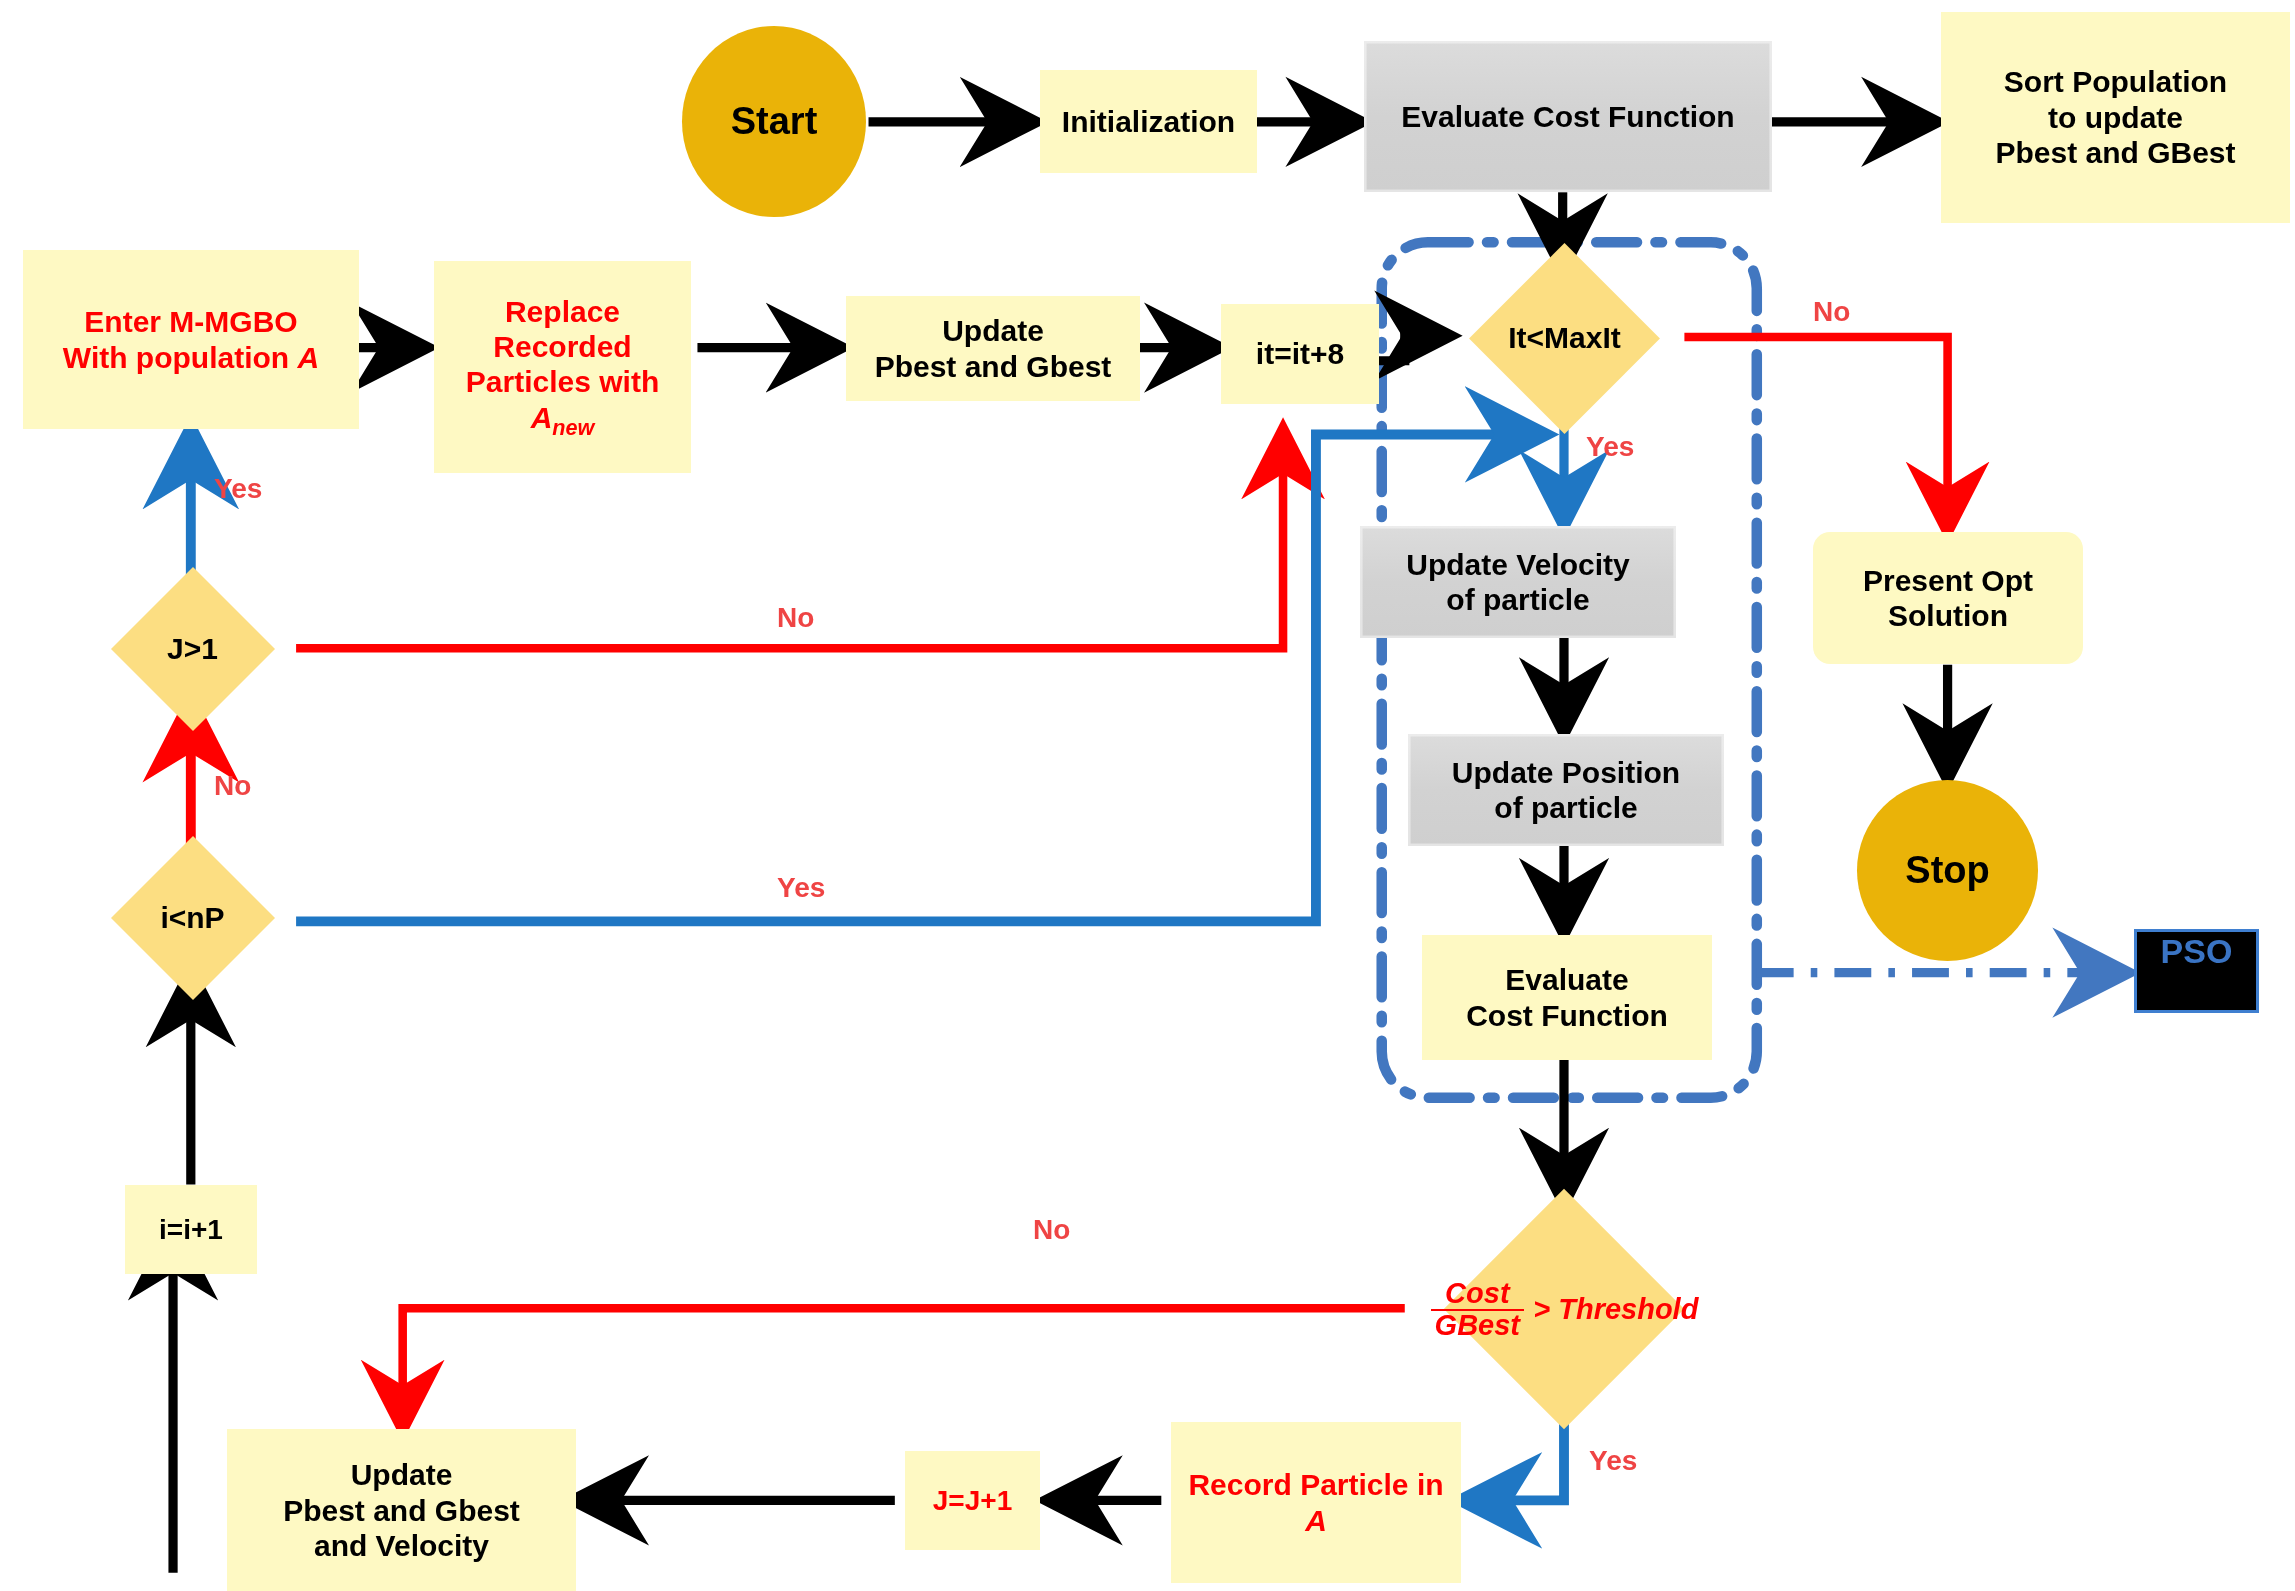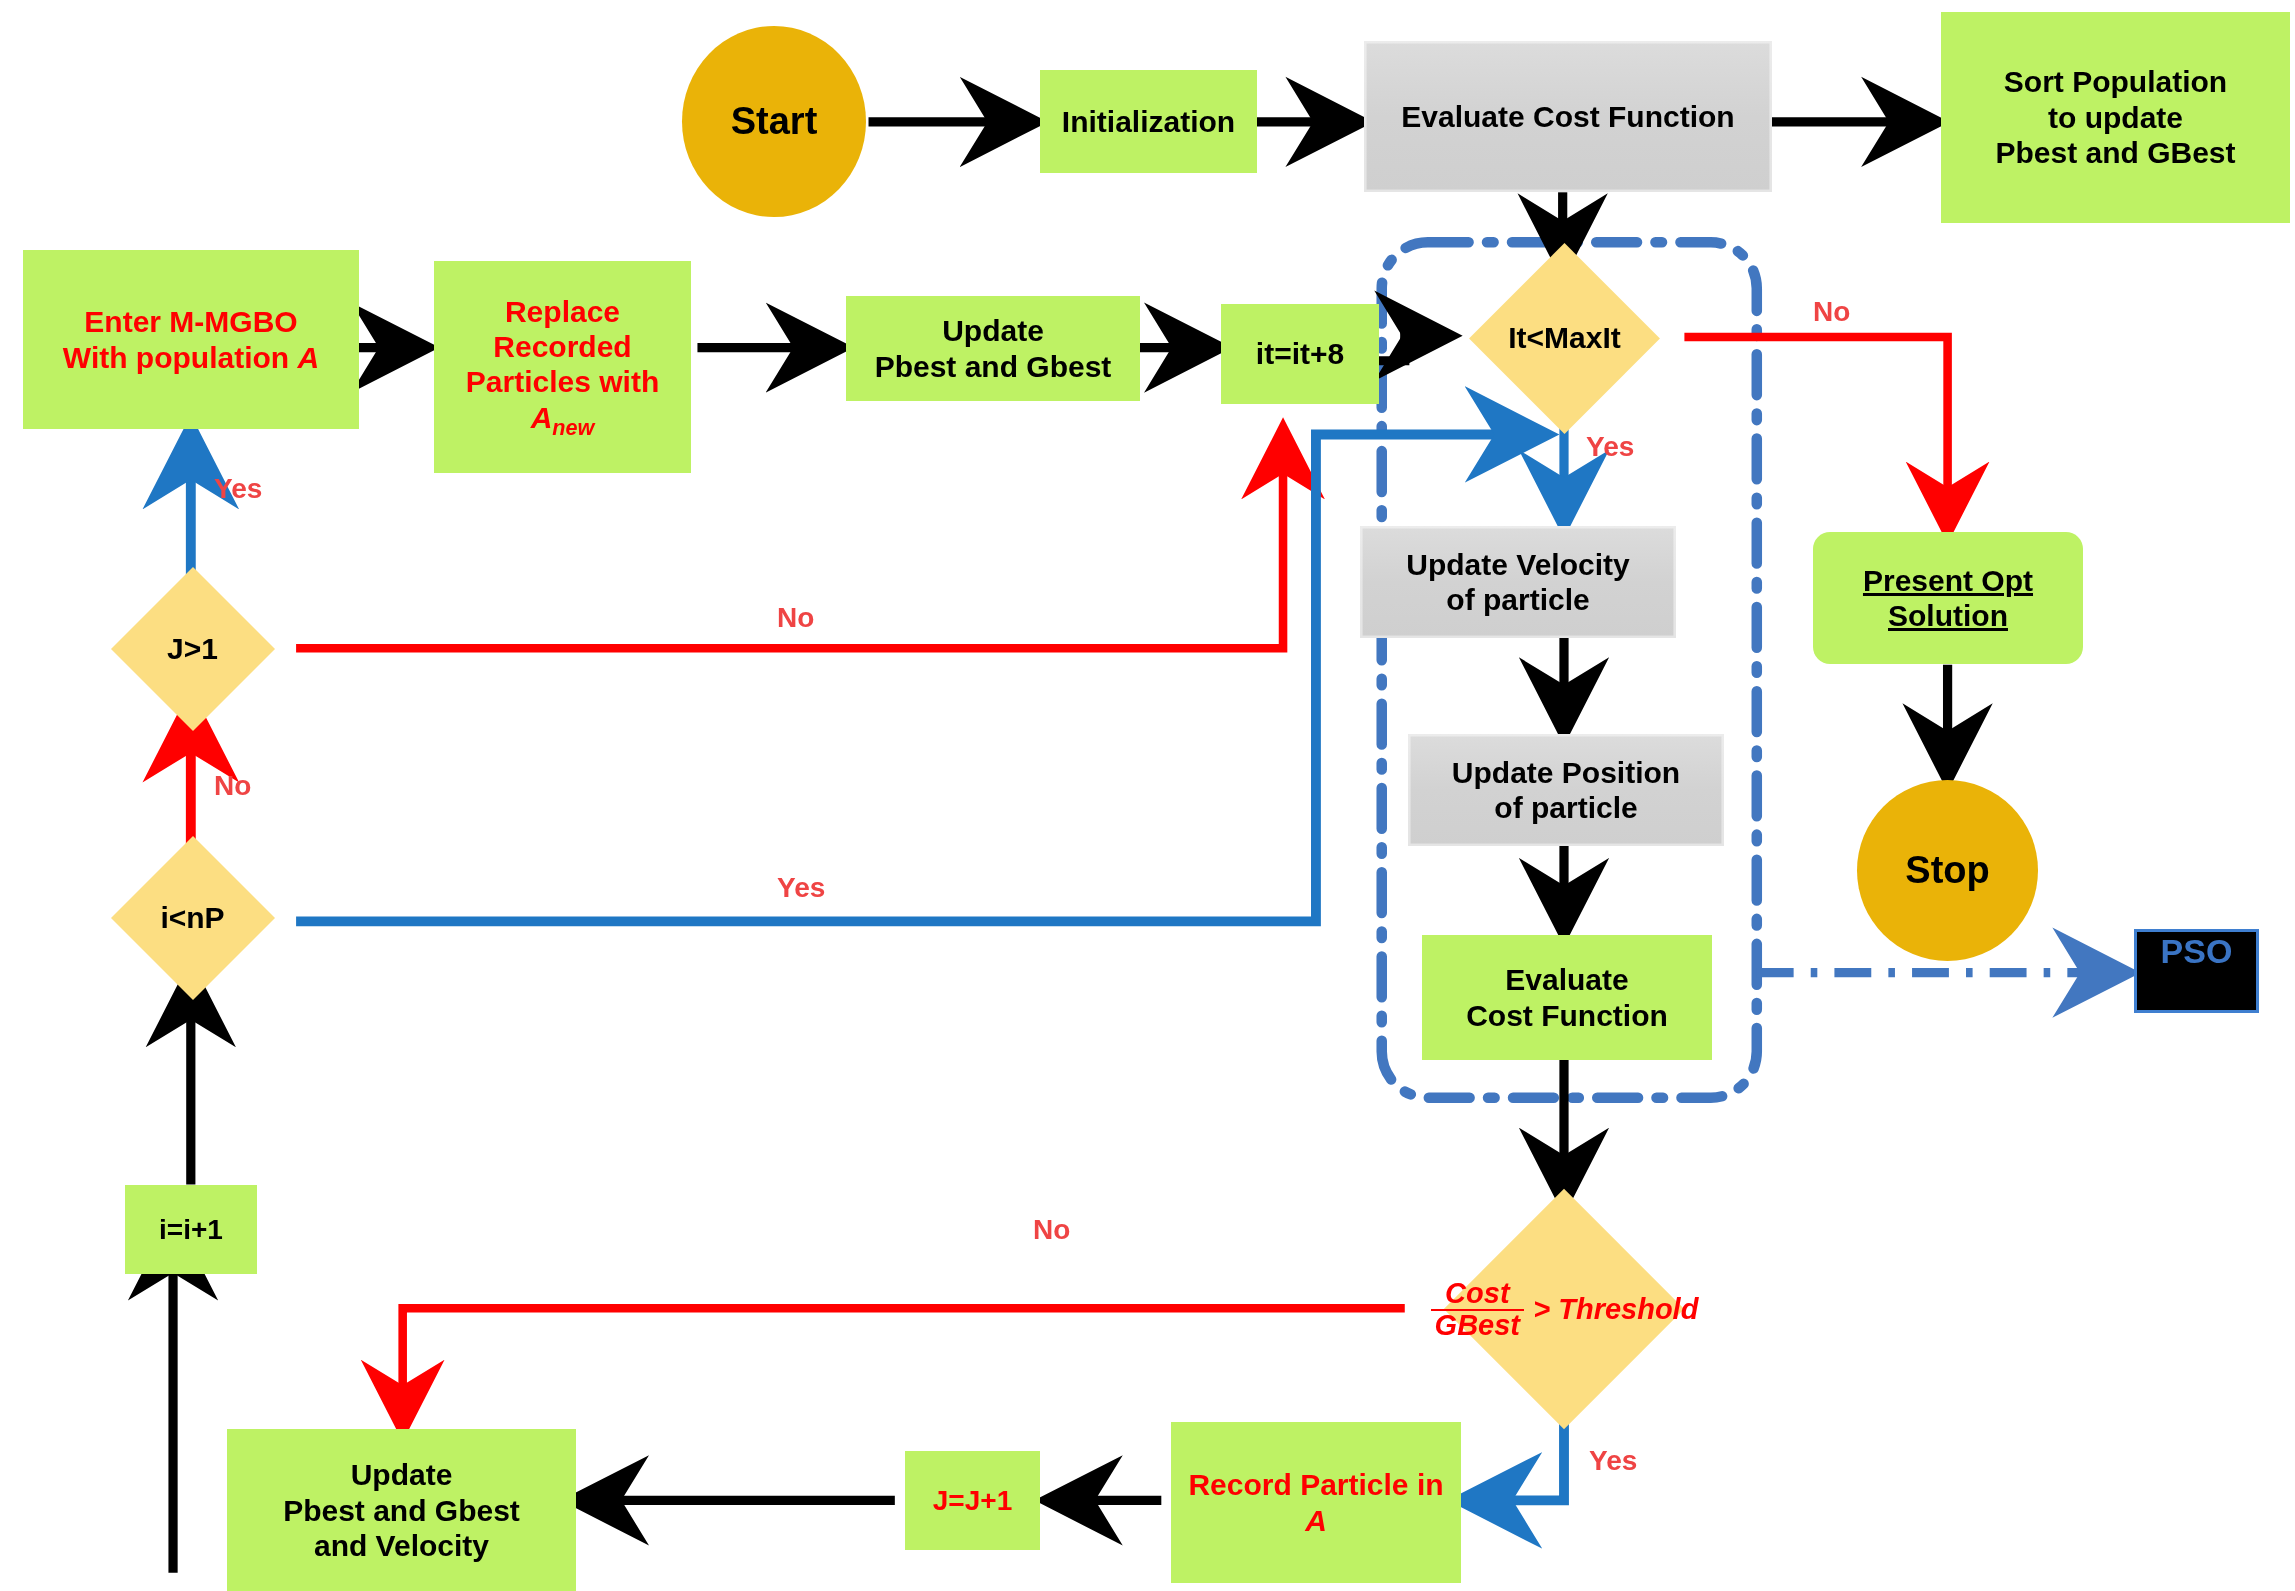--- a/index.html
+++ b/index.html
@@ -24,21 +24,21 @@
     display:flex;
     align-items:center;
     justify-content:center;
     text-align:center;
     line-height:1.18;
     font-weight:bold;
     color:#000000;
     white-space:pre-line;
   }
   .proc{
-    background:#bef264;
+    background:#fef9c3;
     font-size:30px;
   }
   .proc.bevel{
     background:linear-gradient(180deg,#dcdcdc 0%,#d2d2d2 50%,#cfcfcf 100%);
     box-shadow:inset 0 0 0 2.6px rgba(255,255,255,0.45);
   }
   .proc.rounded{ border-radius:17px; }
   .proc.red{ color:#ff0000; }
   .terminal{
     background:#eab308;
@@ -235,21 +235,21 @@
   <div class="node proc bevel" style="left:1408px;top:734px;width:316px;height:112px;">
     <span>Update Position
 of particle</span>
   </div>
 
   <div class="node proc" style="left:1422px;top:935px;width:290px;height:125px;">
     <span>Evaluate
 Cost Function</span>
   </div>
 
-  <div class="node proc rounded" style="left:1813px;top:532px;width:270px;height:132px;text-decoration:underline;">
+  <div class="node proc rounded" style="left:1813px;top:532px;width:270px;height:132px;">
     <span>Present Opt
 Solution</span>
   </div>
 
   <div class="node terminal" style="left:1857px;top:780px;width:181px;height:181px;">
     <span>Stop</span>
   </div>
 
   <div class="psobox" style="left:2134px;top:929px;width:125px;height:84px;">
     <span>PSO</span>

